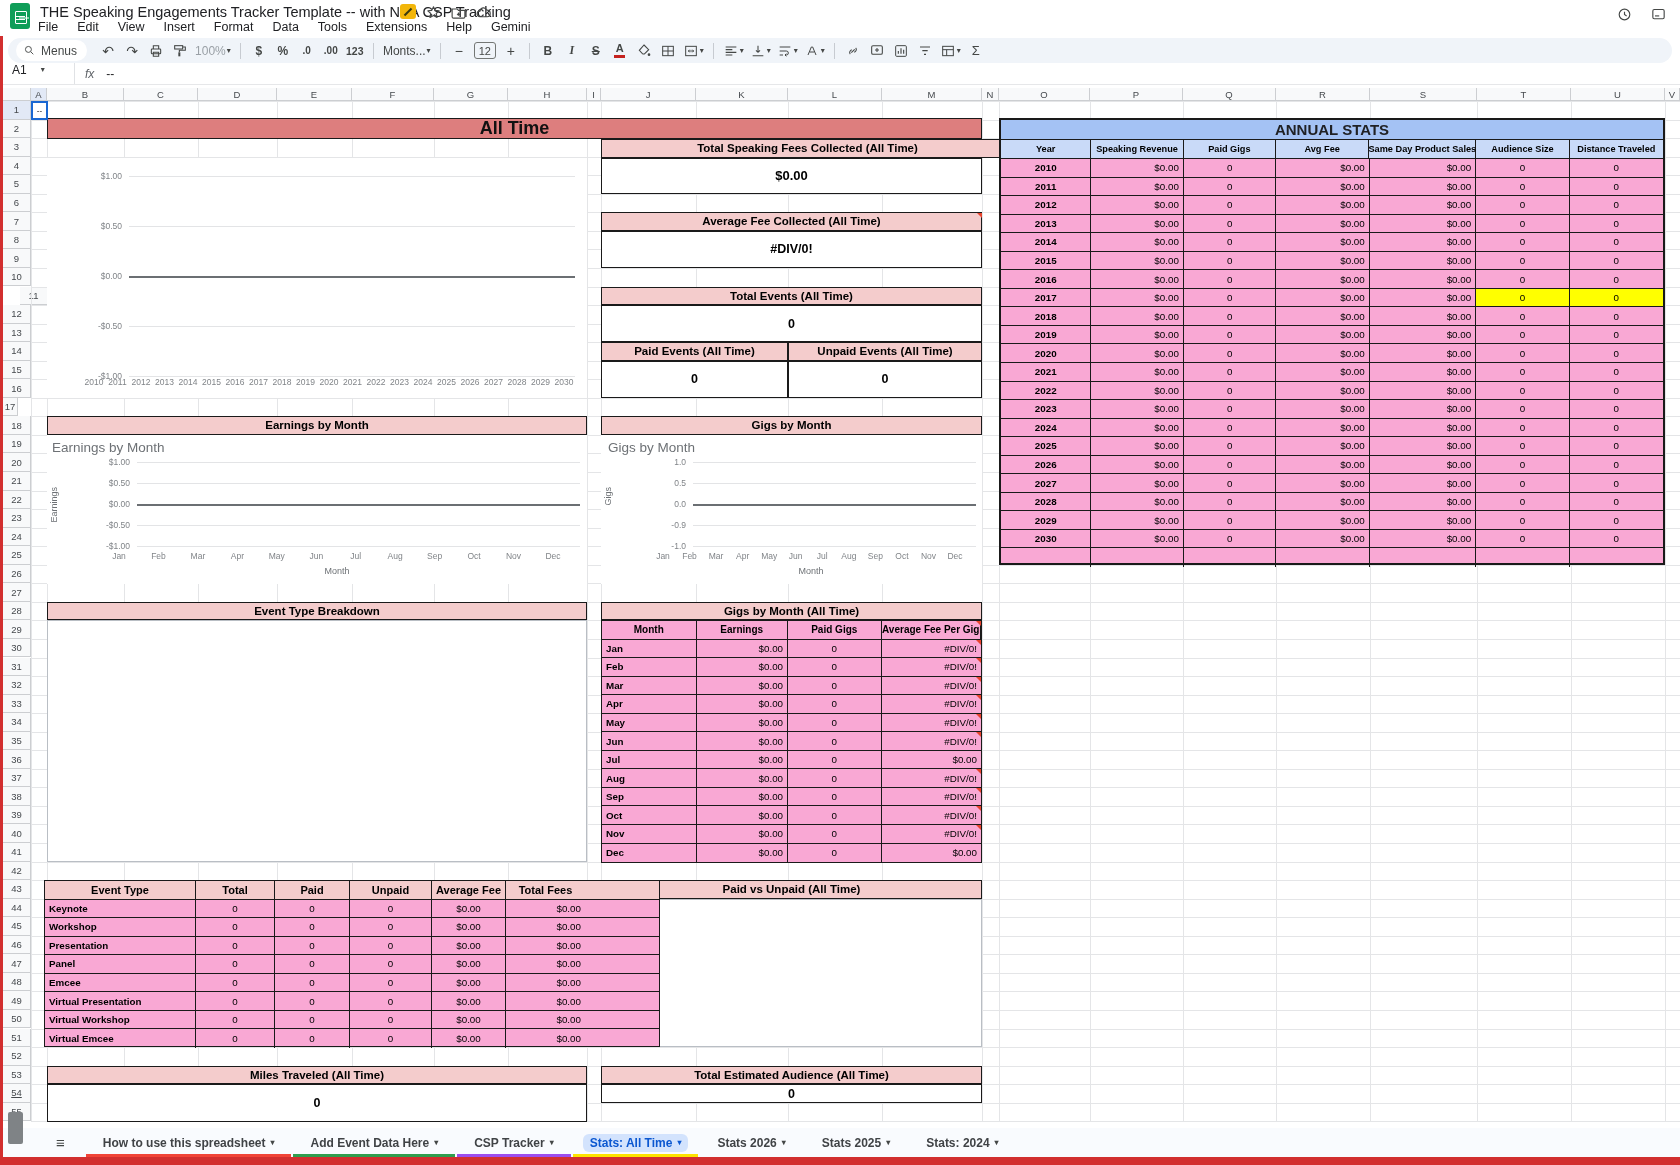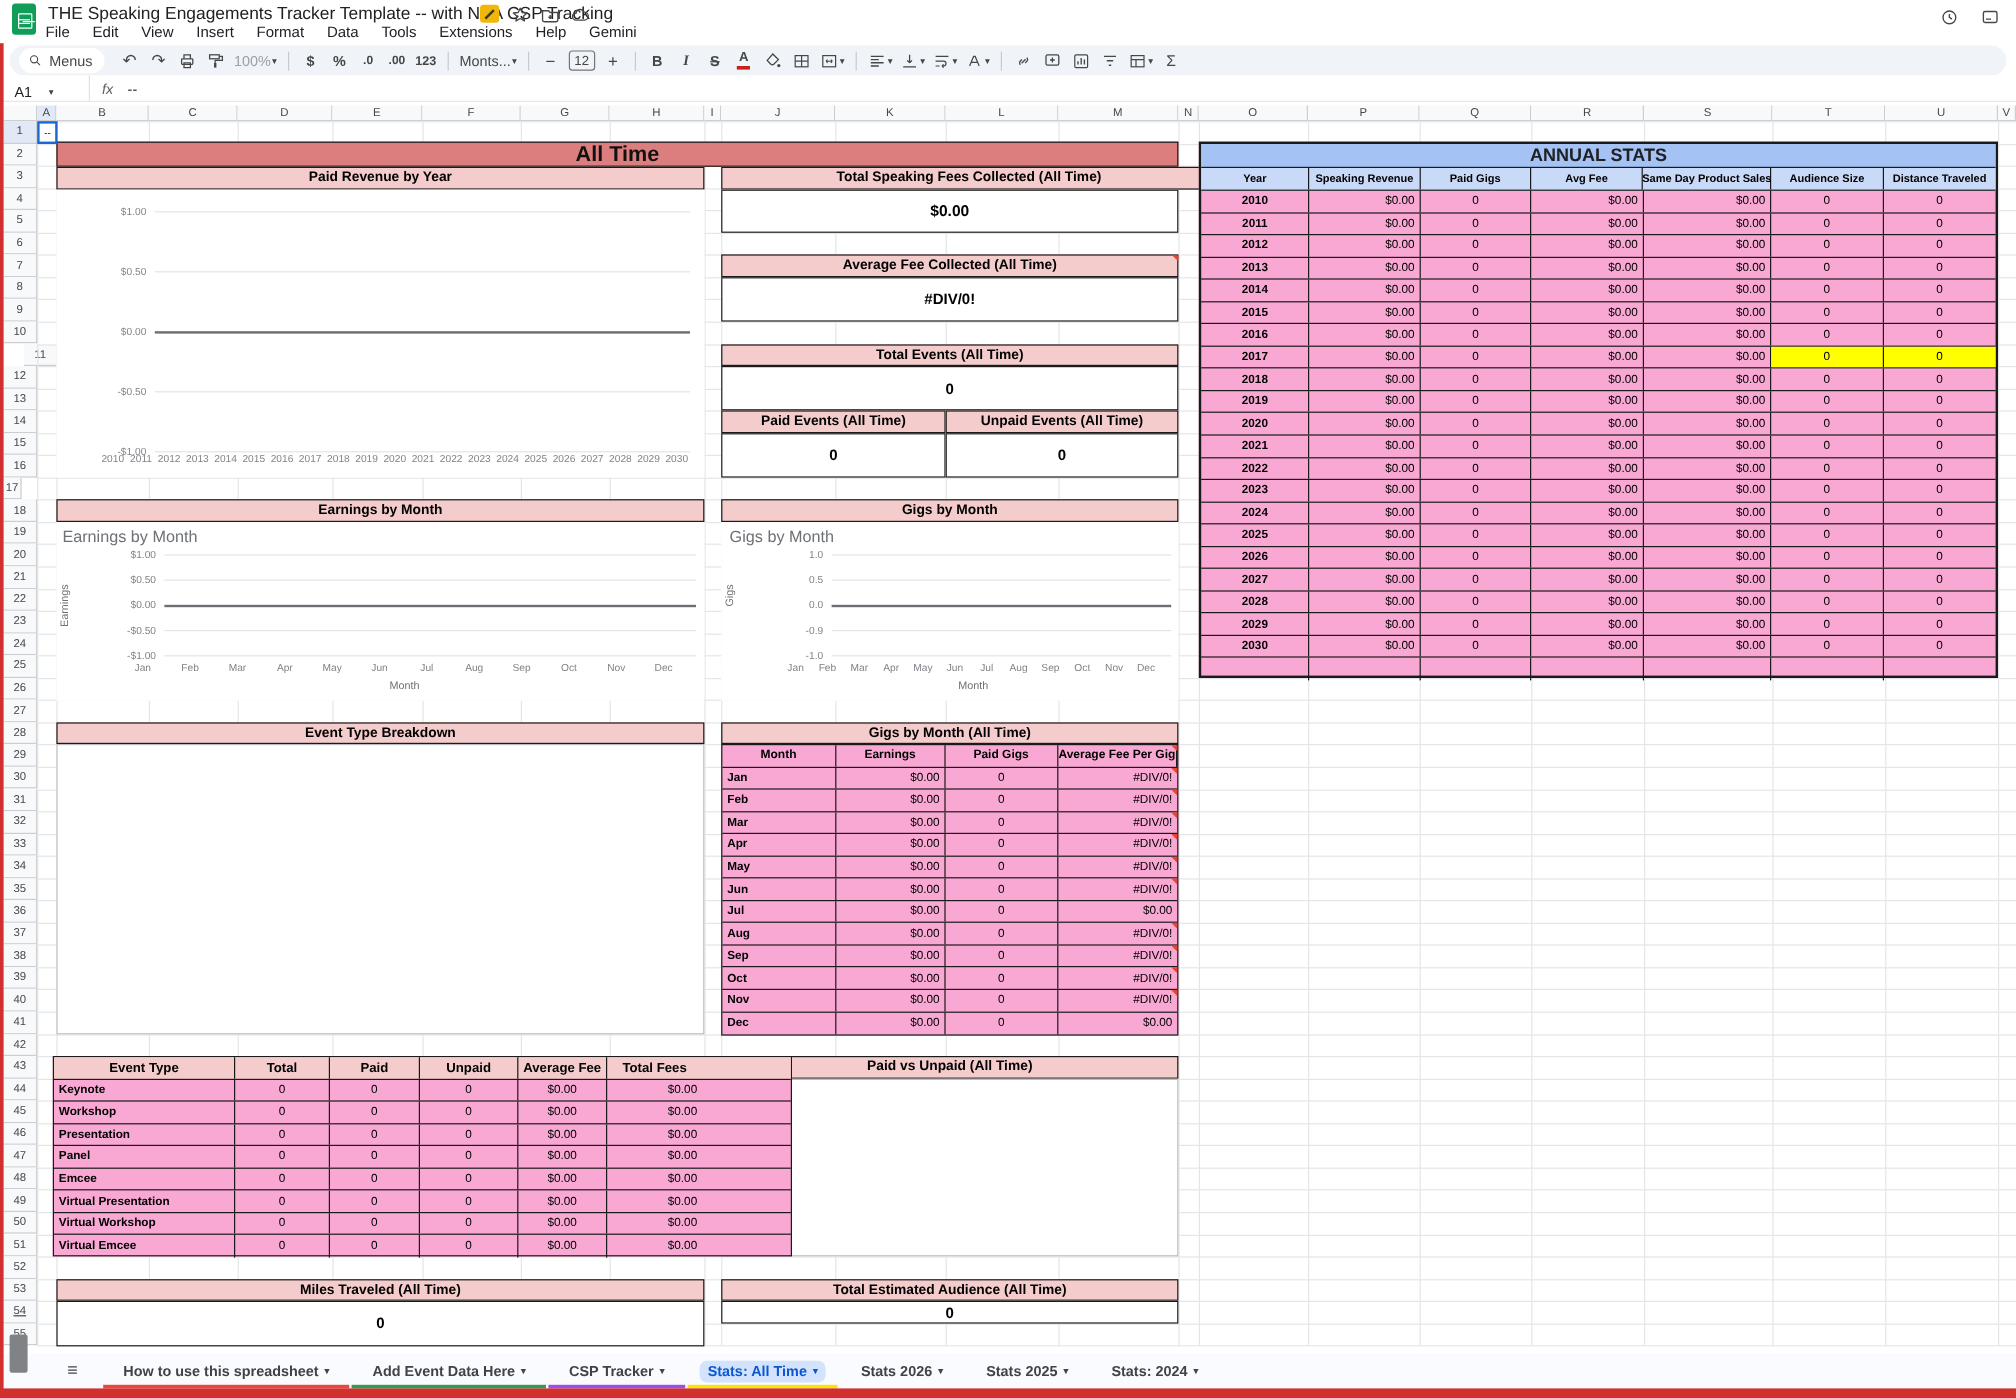--- a/index.html
+++ b/index.html
@@ -18,21 +18,21 @@
   #menubar{position:absolute;left:38px;top:19px;height:16px;display:flex;gap:19px;font-size:12.5px;color:#202124;align-items:center}
   #menubar span{cursor:default}
   #toolbar{position:absolute;left:8px;top:38px;width:1664px;height:25px;background:#f0f4f9;border-radius:13px;display:flex;align-items:center;padding-left:8px;gap:2px;font-size:12px;color:#444746}
   .tool{height:21px;min-width:22px;display:flex;align-items:center;justify-content:center;border-radius:4px;gap:1px;padding:0 2px}
   .tool svg{display:block}
   .tsep{width:1px;height:16px;background:#c7cbd1;margin:0 5px}
   .caret{font-size:8px;color:#444746;line-height:1}
   #menus-pill{background:#fff;border-radius:11px;height:21px;display:flex;align-items:center;gap:5px;padding:0 10px 0 7px;margin-right:8px}
   #fontsize-box{border:1px solid #747775;border-radius:3px;width:22px;height:17px;display:flex;align-items:center;justify-content:center;font-size:11px}
   .glyph{font-weight:700;font-size:12px}
-  #formulabar{position:absolute;left:0;top:63px;width:1680px;height:22px;background:#fff;display:flex;align-items:flex-end;font-size:12px;border-bottom:1px solid #e6e7e9}
+  #formulabar{position:absolute;left:0;top:63px;width:1680px;height:22px;background:#fff;display:flex;align-items:flex-start;font-size:12px;border-bottom:1px solid #e6e7e9}
   #namebox{width:74px;padding-left:12px;display:flex;align-items:center;gap:14px}
   #fxwrap{display:flex;align-items:center;gap:12px;border-left:1px solid #e0e2e5;padding-left:10px;height:100%}
   #fx-label{font-style:italic;color:#5f6368;font-size:12px}
   
   .colhead,.rowhead{position:absolute;background:#f8f9fa;border-right:1px solid #ccced1;border-bottom:1px solid #ccced1;display:flex;align-items:center;justify-content:center;font-size:9.5px;color:#45494d}
   .gl{position:absolute;background:#e4e5e7}
   
   .pinkhdr{position:absolute;background:#f4cccc;border:1px solid #1a1a1a;display:flex;align-items:center;justify-content:center;font-weight:700;font-size:11.5px;color:#000;z-index:2;white-space:nowrap}
   .valbox{position:absolute;background:#fff;border:1.5px solid #1a1a1a;display:flex;align-items:center;justify-content:center;font-weight:700;font-size:12.5px;color:#000;z-index:2}
   .chartbox{position:absolute;background:#fff;z-index:2}
@@ -429,21 +429,20 @@
       <div class="gl" style="left: 31px; top: 1028.5px; width: 1649px; height: 1px;"></div>
       <div class="gl" style="left: 31px; top: 1047.05px; width: 1649px; height: 1px;"></div>
       <div class="gl" style="left: 31px; top: 1065.6px; width: 1649px; height: 1px;"></div>
       <div class="gl" style="left: 31px; top: 1084.15px; width: 1649px; height: 1px;"></div>
       <div class="gl" style="left: 31px; top: 1102.7px; width: 1649px; height: 1px;"></div>
       <div class="gl" style="left: 31px; top: 1121.25px; width: 1649px; height: 1px;"></div>
     </div>
 
   <div id="banner-alltime">All Time</div>
 
-  <div class="pinkhdr" style="left:47px;top:139px;width:540px;height:18.5px">Paid Revenue by Year</div>
   <div class="chartbox" id="chart1" style="left:47px;top:157.5px;width:540px;height:240px">
       <div class="ticktxt" style="left: 35px; top: 13px; width: 40px;">$1.00</div>
       <div class="chline" style="left: 82px; top: 18px; width: 446px;"></div>
       <div class="ticktxt" style="left: 35px; top: 63px; width: 40px;">$0.50</div>
       <div class="chline" style="left: 82px; top: 68px; width: 446px;"></div>
       <div class="ticktxt" style="left: 35px; top: 113px; width: 40px;">$0.00</div>
       <div class="chline zero" style="left: 82px; top: 118px; width: 446px;"></div>
       <div class="ticktxt" style="left: 35px; top: 163px; width: 40px;">-$0.50</div>
       <div class="chline" style="left: 82px; top: 168px; width: 446px;"></div>
       <div class="ticktxt" style="left: 35px; top: 213px; width: 40px;">-$1.00</div>

